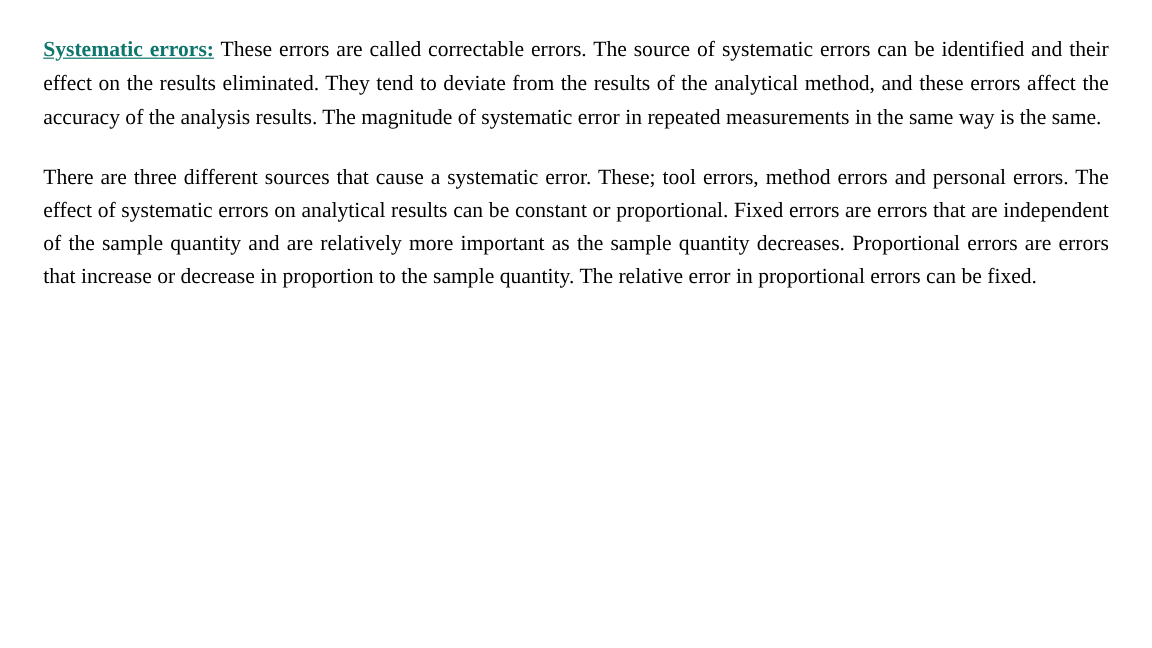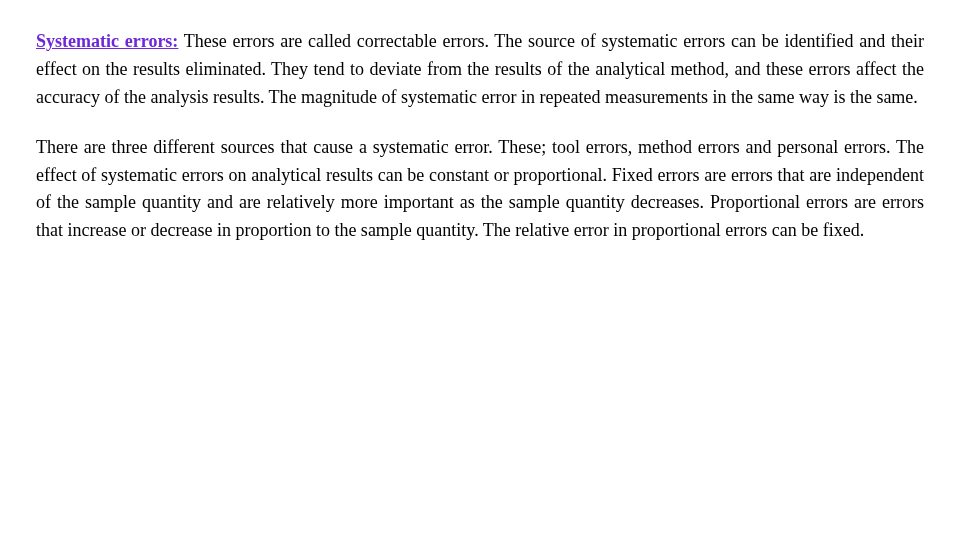--- a/index.html
+++ b/index.html
@@ -23,21 +23,21 @@
       padding: 28px 36px 28px 36px;
       max-width: 960px;
     }
 
     .paragraph {
       margin-bottom: 22px;
       text-align: justify;
     }
 
     .term-label {
-      color: #6d28d9;
+      color: #0f766e;
       font-weight: bold;
       text-decoration: underline;
     }
   </style>
 </head>
 <body>
 
 <div class="content-area">
   <p class="paragraph">
     <span class="term-label">Systematic errors:</span><span> These errors are called correctable errors. The source of systematic errors can be identified and their effect on the results eliminated. They tend to deviate from the results of the analytical method, and these errors affect the accuracy of the analysis results. The magnitude of systematic error in repeated measurements in the same way is the same.</span>

